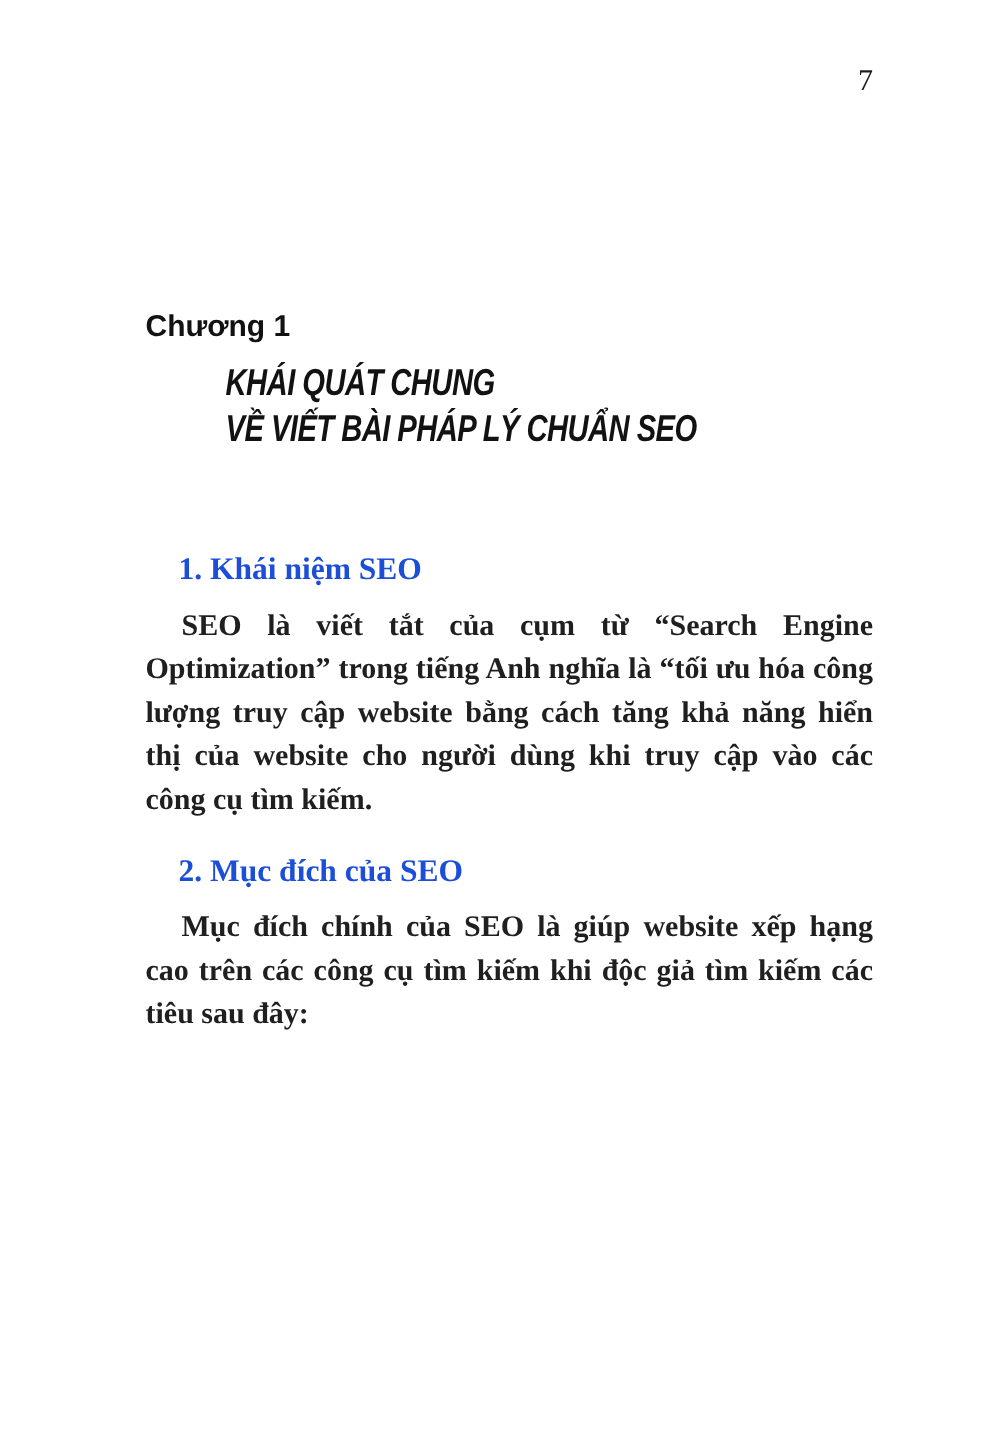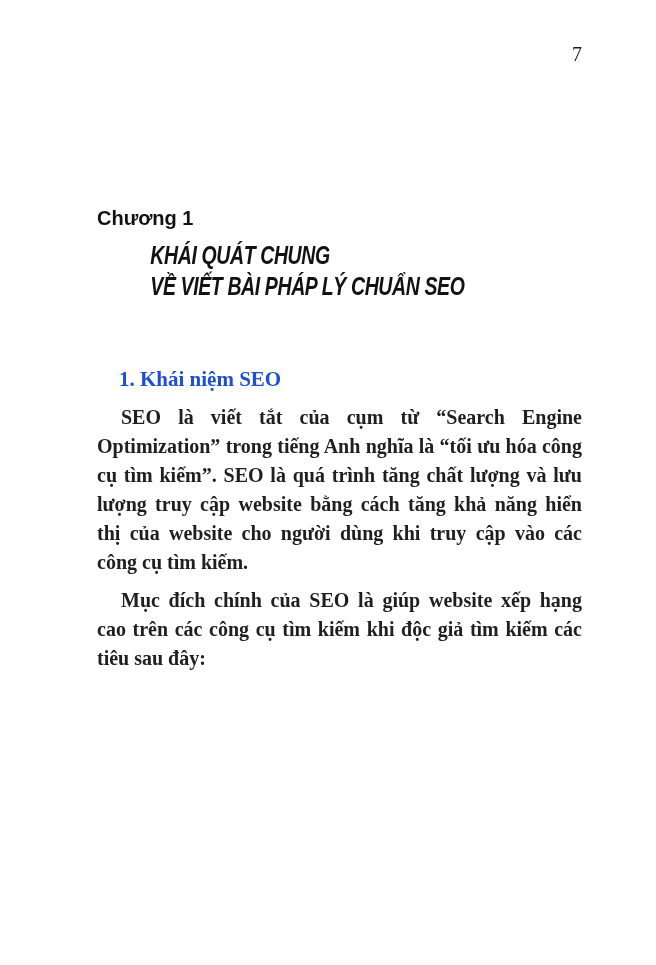--- a/index.html
+++ b/index.html
@@ -99,27 +99,27 @@
     <div class="chapter-title">
       <div class="ct-line">KHÁI QUÁT CHUNG</div>
       <div class="ct-line">VỀ VIẾT BÀI PHÁP LÝ CHUẨN SEO</div>
     </div>
 
     <div class="section-heading sh1">1. Khái niệm SEO</div>
 
     <div class="paragraph p1">
       <div class="line first">SEO là viết tắt của cụm từ “Search Engine</div>
       <div class="line">Optimization” trong tiếng Anh nghĩa là “tối ưu hóa công</div>
-      <div class="line">cụ tìm kiếm”. SEO là quá trình tăng chất lượng và lưu</div>
       <div class="line">lượng truy cập website bằng cách tăng khả năng hiển</div>
       <div class="line">thị của website cho người dùng khi truy cập vào các</div>
       <div class="line last">công cụ tìm kiếm.</div>
     </div>
 
 
+    <div class="section-heading sh2">2. Mục đích của SEO</div>
 
     <div class="paragraph p3">
       <div class="line first">Mục đích chính của SEO là giúp website xếp hạng</div>
       <div class="line">cao trên các công cụ tìm kiếm khi độc giả tìm kiếm các</div>
       <div class="line last">tiêu sau đây:</div>
     </div>
 
   </div>
 </div>
 

